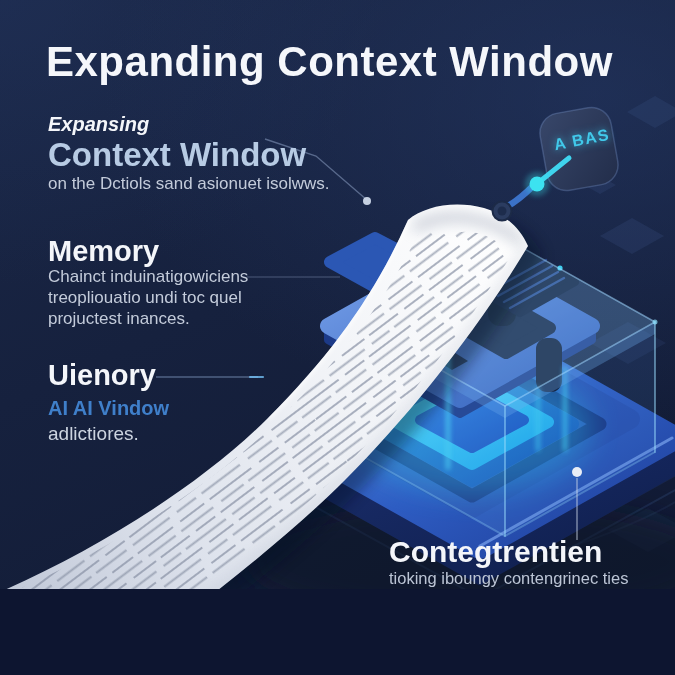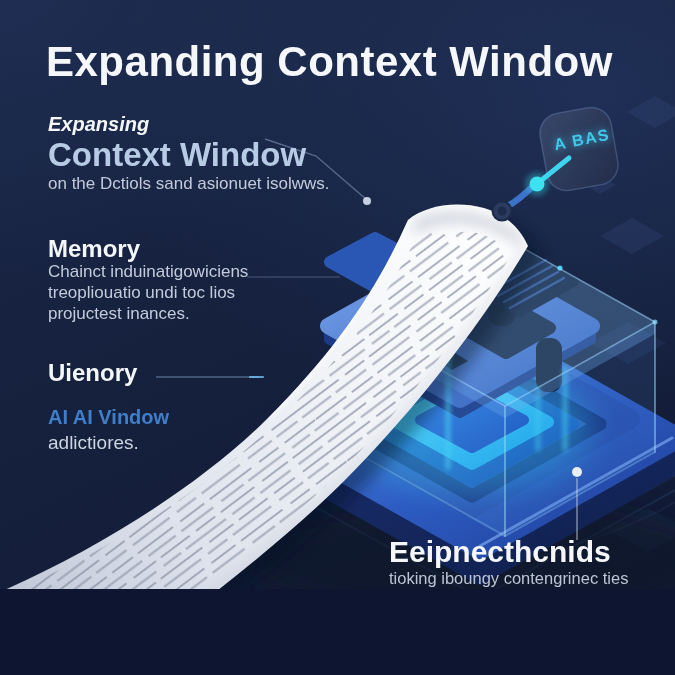--- a/index.html
+++ b/index.html
@@ -8,25 +8,25 @@
     font-family:"Liberation Sans",sans-serif;
     background:
       radial-gradient(820px 560px at 88% 16%, rgba(38,58,104,.55) 0%, rgba(38,58,104,0) 60%),
       radial-gradient(700px 520px at 0% 0%, rgba(34,52,94,.45) 0%, rgba(34,52,94,0) 55%),
       linear-gradient(155deg,#1b2848 0%,#16213e 45%,#111a34 100%);
   }
   .stage svg{position:absolute;left:0;top:0;}
   .txt{position:absolute;color:#f4f6fa;}
   .page-title{left:46px;top:38px;font-size:42px;font-weight:700;letter-spacing:.5px;color:#f5f7fb;white-space:nowrap;}
   .sec{position:absolute;}
-  .sec-h{font-size:24px;font-weight:700;color:#f4f6fa;line-height:1.05;}
+  .sec-h{font-size:29px;font-weight:700;color:#f4f6fa;line-height:1.05;}
   .sec-h.sm{font-size:20px;font-style:italic;}
   .sec-sub{font-size:33px;font-weight:700;color:#b7cbe4;margin-top:3px;line-height:1.05;}
   .sec-body{font-size:17px;color:#c3cbda;line-height:21px;}
-  .sec-accent{font-size:20px;font-weight:600;color:#3f7fca;margin-top:20px;line-height:24px;}
+  .sec-accent{font-size:20px;font-weight:600;color:#3f7fca;margin-top:6px;line-height:24px;}
   .sec-body.lg{font-size:19px;color:#ccd4e0;line-height:24px;margin-top:2px;}
   .sec1{left:48px;top:114px;}
   .sec2{left:48px;top:236px;}
   .sec3{left:48px;top:360px;}
   .sec4{left:389px;top:536px;}
   .sec4 .sec-h{font-size:30px;}
   .sec4 .sec-body{font-size:16.5px;line-height:21px;color:#bcc5d5;}
   .badge-label{
     position:absolute;left:541px;top:131px;width:82px;text-align:center;
     transform:rotate(-11deg);color:#41c9ea;font-weight:700;font-size:16px;
@@ -235,35 +235,35 @@
   <div class="sec sec1">
     <div class="sec-h sm">Expansing</div>
     <div class="sec-sub">Context Window</div>
     <div class="sec-body">on the Dctiols sand asionuet isolwws.</div>
   </div>
 
   <div class="sec sec2">
     <div class="sec-h">Memory</div>
     <div class="sec-body">
       <div>Chainct induinatigowiciens</div>
-      <div>treopliouatio undi toc lios</div>
+      <div>treopliouatio undi toc quel</div>
       <div>projuctest inances.</div>
     </div>
   </div>
 
   <div class="sec sec3">
     <div class="sec-h">Uienory</div>
     <div class="sec-accent">AI AI Vindow</div>
     <div class="sec-body lg">
       <div>adlictiores.</div>
     </div>
   </div>
 
   <div class="sec sec4">
-    <div class="sec-h">Eeipnecthcnids</div>
+    <div class="sec-h">Contegtrentien</div>
     <div class="sec-body">
       <div>tioking iboungy contengrinec ties</div>
       <div>mithowres.</div>
     </div>
   </div>
 
   <div class="badge-label">A BAS</div>
 </div>
 
 </body></html>

